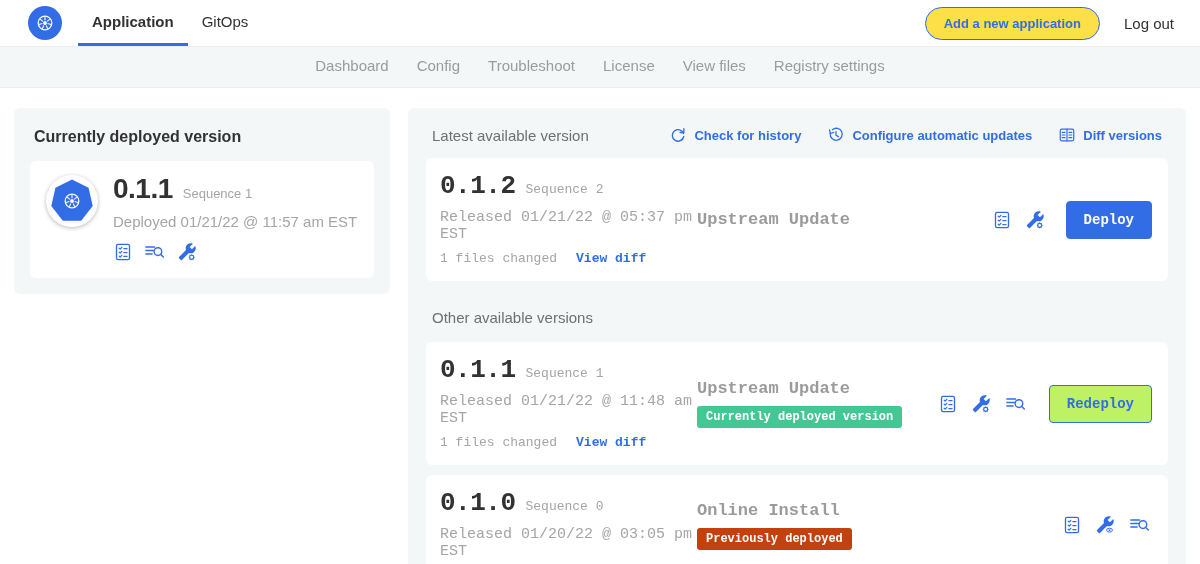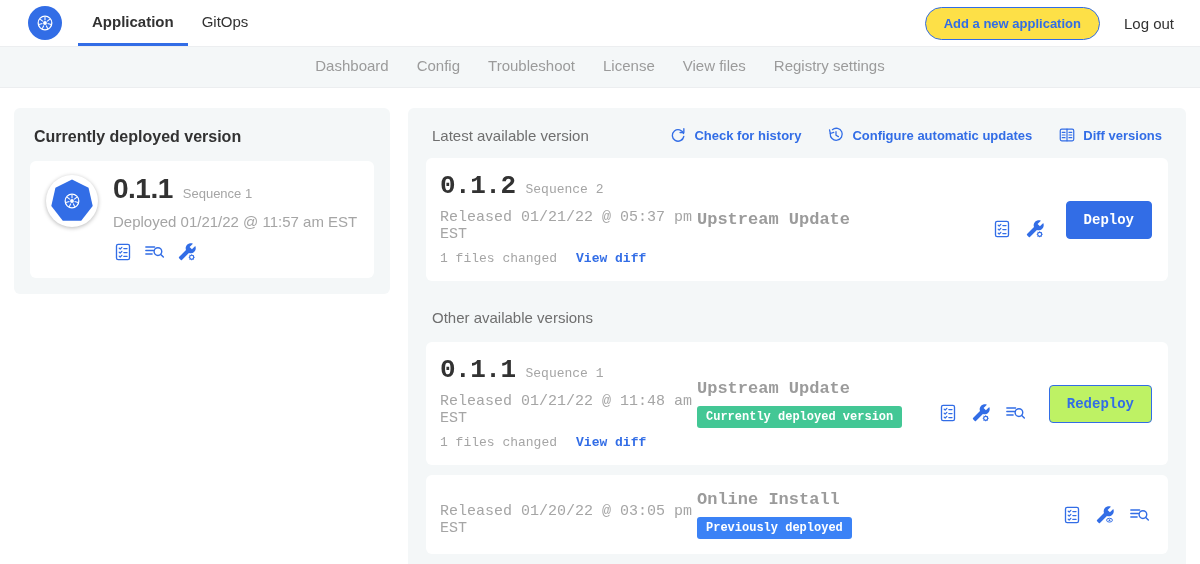--- a/index.html
+++ b/index.html
@@ -55,22 +55,22 @@
   .avail-actions{margin-left:auto;display:flex;align-items:center;gap:26px;}
   .action-link{display:flex;align-items:center;gap:7px;color:var(--blue);font-size:13px;font-weight:bold;cursor:pointer;}
   .vcard{background:#fff;border-radius:6px;padding:15px 16px 15px 14px;display:flex;align-items:center;margin-bottom:10px;font-family:Liberation Mono, monospace;}
   .vcard-left{width:257px;flex:none;}
   .files-row{display:flex;gap:19px;font-size:13px;color:var(--muted);margin-top:8px;}
   .view-diff{color:var(--blue);font-weight:bold;cursor:pointer;}
   .vcard-mid{flex:1;}
   .mid-source{font-size:17px;font-weight:bold;color:#9b9b9b;}
   .badge{display:inline-block;margin-top:8px;font-size:12px;font-weight:bold;color:#fff;padding:4px 9px;border-radius:3px;}
   .badge.green{background:#43c795;}
-  .badge.gray{background:#3b82f6;}
-  .vcard-right{display:flex;align-items:flex-end;gap:13px;color:var(--blue);}
+  .badge.gray{background:#c2410c;}
+  .vcard-right{display:flex;align-items:center;gap:13px;color:var(--blue);}
   .btn{font-family:inherit;font-size:14px;font-weight:bold;border-radius:4px;padding:10px 17px;cursor:pointer;margin-left:8px;}
   .btn.primary{background:var(--blue);color:#fff;border:1px solid var(--blue);}
   .btn.outline{background:#bef264;color:var(--blue);border:1px solid var(--blue);}
   .other-title{margin:28px 6px 16px;}
   .hidden-defs{position:absolute;width:0;height:0;overflow:hidden;}
 </style>
 </head>
 <body>
 
 <svg class="hidden-defs" aria-hidden="true">
@@ -298,20 +298,24 @@
           </svg>
         <svg class="icon w24">
             <use href="#i-logs"></use>
           </svg>
         <button class="btn outline">Redeploy</button>
       </div>
     </div>
 
     <div class="vcard">
       <div class="vcard-left">
+        <div class="version-row">
+          <span class="big-version v26">0.1.0</span>
+          <span class="seq">Sequence 0</span>
+        </div>
         <div class="muted-line">Released 01/20/22 @ 03:05 pm EST</div>
       </div>
       <div class="vcard-mid">
         <div class="mid-source">Online Install</div>
         <span class="badge gray">Previously deployed</span>
       </div>
       <div class="vcard-right">
         <svg class="icon">
             <use href="#i-checklist"></use>
           </svg>

